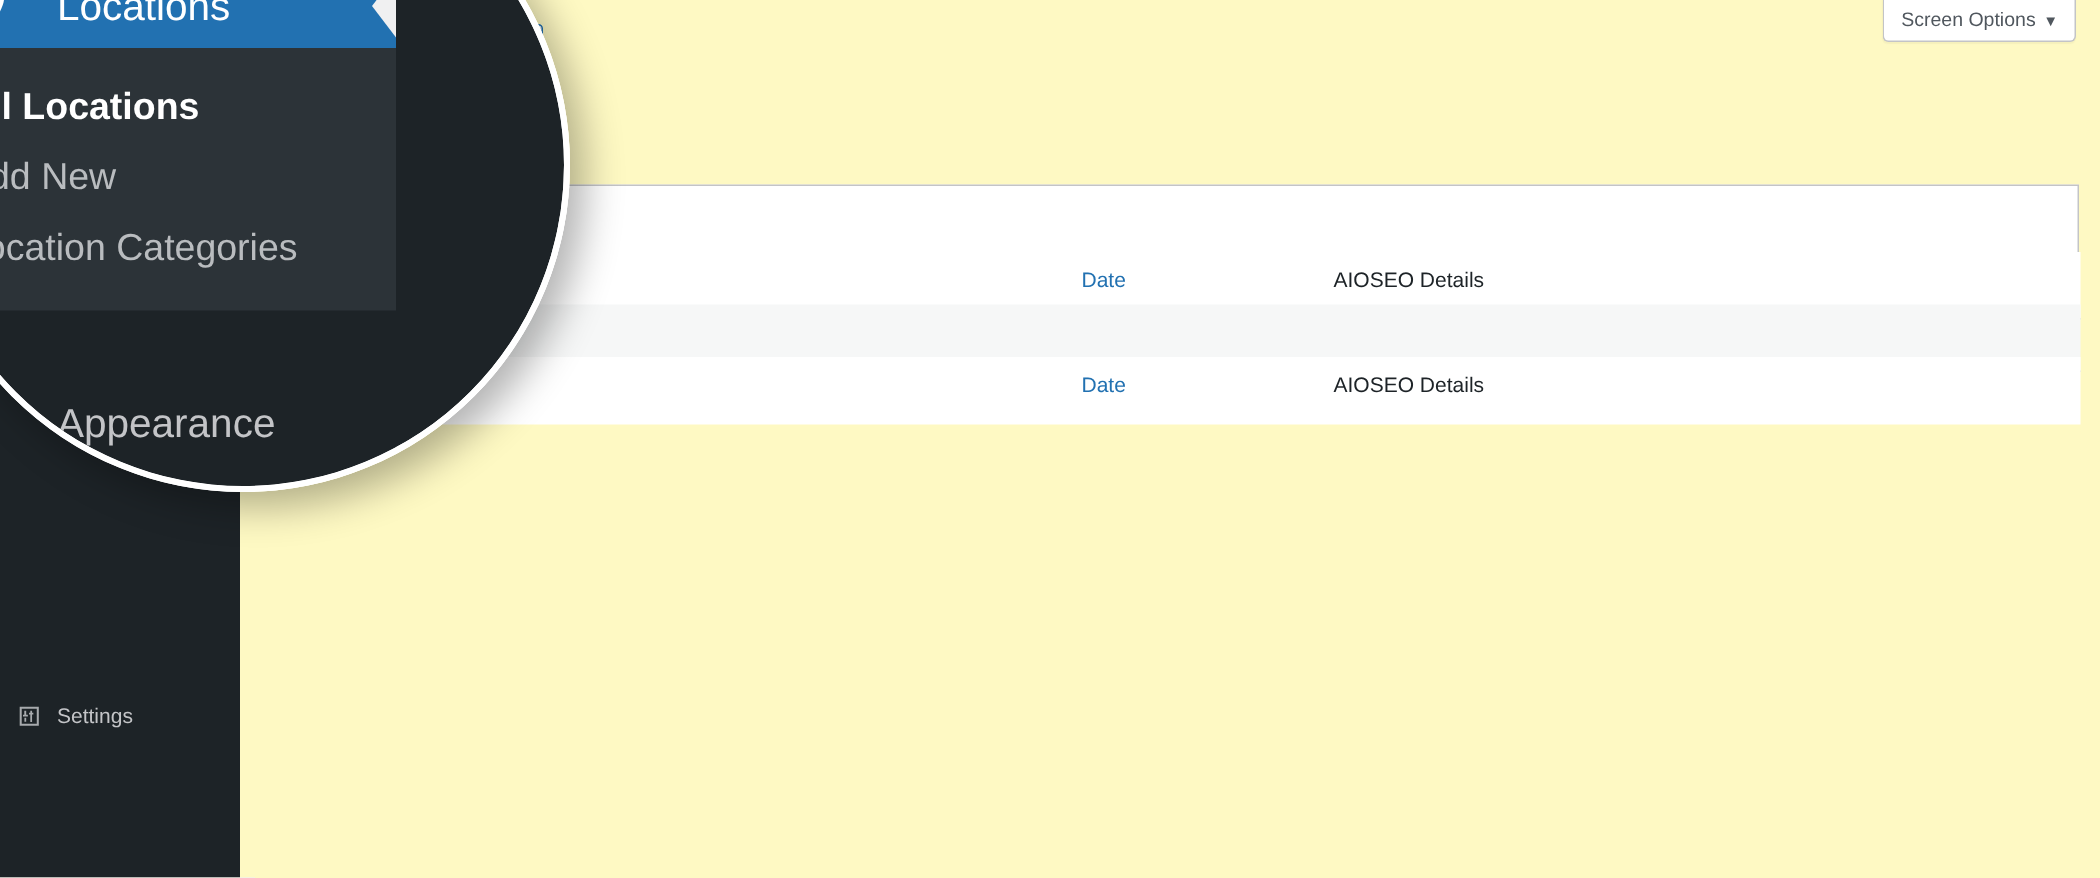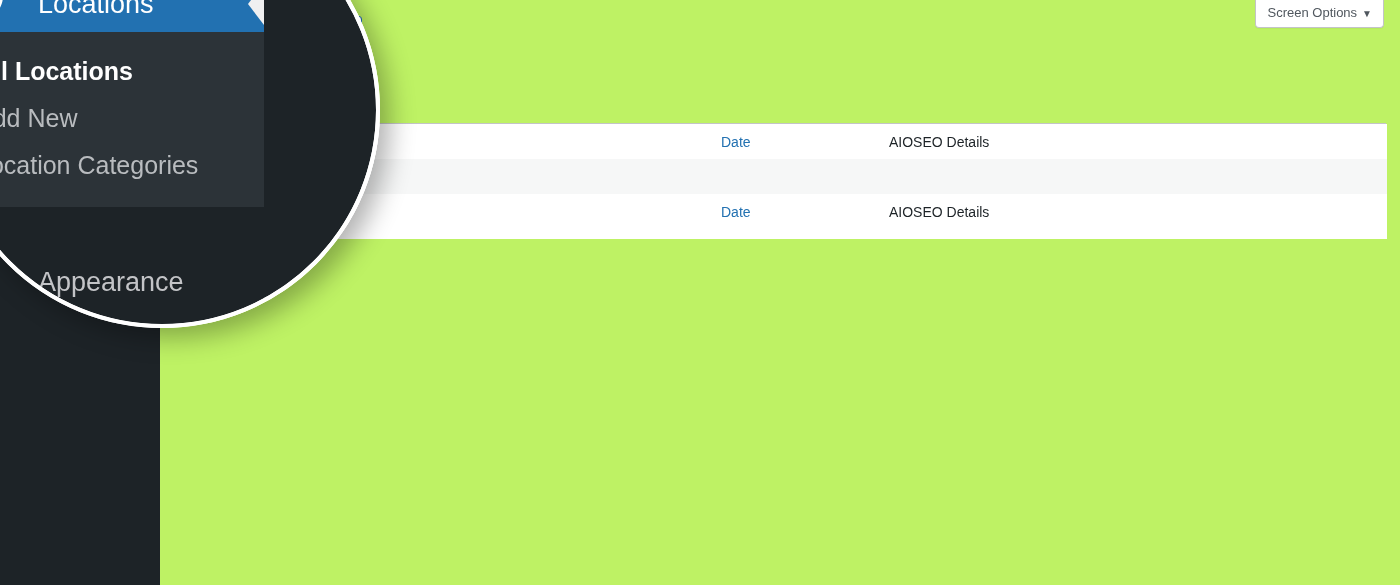--- a/index.html
+++ b/index.html
@@ -23,21 +23,21 @@
   }
   .menu-item .mi-ico {
     width: 20px; height: 20px; display: flex; align-items: center;
     justify-content: center; color: #a7aaad; flex: 0 0 20px;
   }
   .menu-item .mi-ico svg { display: block; }
 
   
   .wp-content {
     position: absolute; left: 160px; top: 0; right: 0; height: 585px;
-    background: #bef264;
+    background: #fef9c3;
   }
   .page-head {
     position: absolute; left: 18px; top: 16px;
     display: flex; align-items: center; gap: 10px;
   }
   .page-title { font-size: 23px; font-weight: 400; color: #1d2327; line-height: 1.3; }
   .btn-add-new {
     font-size: 13px; font-weight: bold; color: #2271b1;
     border: 1px solid #2271b1; background: #f6f7f7;
     border-radius: 3px; padding: 3px 9px 4px; line-height: 1.6;
@@ -55,21 +55,21 @@
 
   
   .list-table {
     position: absolute; left: 0; top: 123px; width: 1226px;
     border-collapse: collapse; background: #fff;
     border: 1px solid #c3c4c7;
     border-radius: 0;
   }
   .lt-row {
     position: absolute; left: 0; width: 1226px; height: 45px;
-    border-bottom: 1px solid #c3c4c7; background: #fff;
+    border-bottom: 1px solid #c3c4c7; background: #fff; margin-top: 44px;
   }
   .lt-row.alt { background: #f6f7f7; }
   .lt-cell {
     position: absolute; top: 0; height: 35px;
     display: flex; align-items: center; font-size: 14px;
   }
   .lt-cell.sortable { color: #2271b1; cursor: pointer; }
   .lt-cell.plain { color: #1d2327; }
 
   
@@ -187,20 +187,28 @@
 
     <div class="menu-item" style="top:55px;">
       <span class="mi-ico">
         <svg width="18" height="18" viewBox="0 0 20 20" fill="currentColor">
             <path d="M12.5 2.5l5 5-1.1 1.1-.9-.3-2.6 2.6.4 2.2-1.2 1.2-3-3L5 15.4l-.4-.4 4.1-4.2-3-3 1.2-1.2 2.2.4 2.6-2.6-.3-.9 1.1-1z"></path>
           </svg>
       </span>
       <span>Posts</span>
     </div>
 
+    <div class="menu-item" style="top:460px;">
+      <span class="mi-ico">
+        <svg width="17" height="17" viewBox="0 0 20 20" fill="currentColor">
+            <path d="M2.5 2.5h15v15h-15v-15zm1.6 1.6v11.8h11.8V4.1H4.1zm2 1.6h1.5v3.1h1.3v1.4H5.1V8.8h1V5.7zm.1 5.4h1.4v3.2H6.2v-3.2zm4.6-5.4h1.4v1.5h1v1.4h-1v3.4h-1.4V8.6h-1V7.2h1V5.7zm0 5.8h1.4v3h-1.4v-3z"></path>
+          </svg>
+      </span>
+      <span>Settings</span>
+    </div>
 
 
   </div>
 
   <div class="mag-wrap">
     <div class="mag-shadow"></div>
     <div class="mag-circle">
       <div class="mag-inner">
 
         <div class="z-side">

